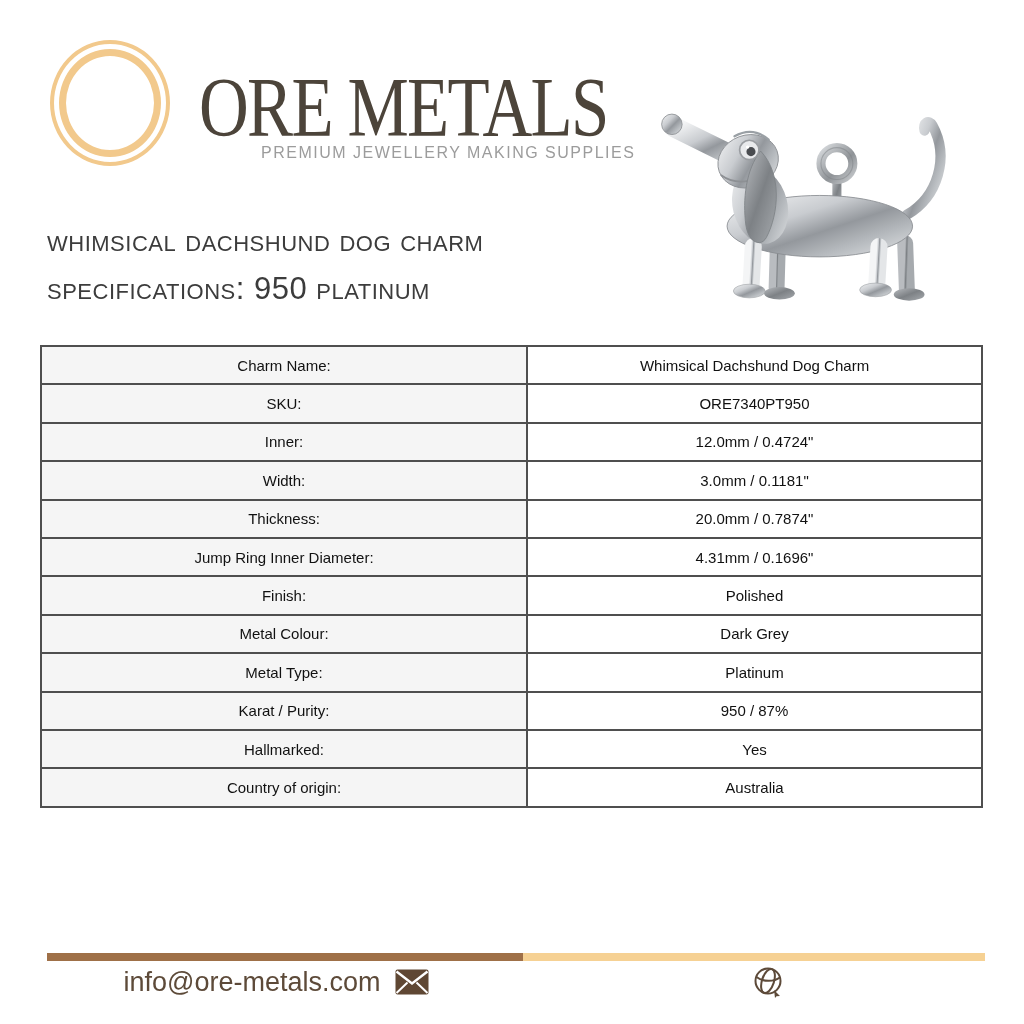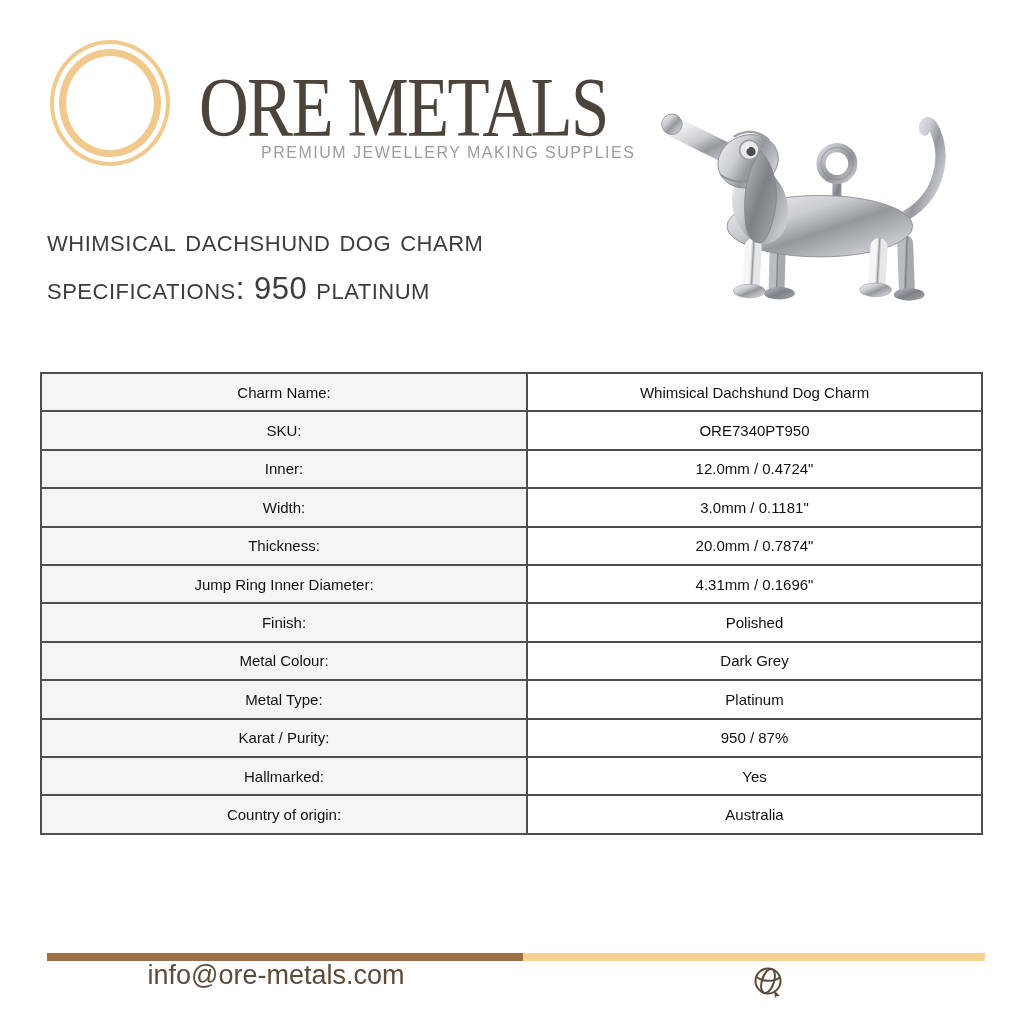--- a/index.html
+++ b/index.html
@@ -40,21 +40,21 @@
   .page-title{
     position:absolute;left:47px;top:217px;margin:0;
     font-weight:400;font-size:31px;line-height:48px;letter-spacing:0.5px;
     font-variant:small-caps;text-transform:lowercase;
     color:var(--title_text,#3c3c3c);
   }
   .page-title span{display:block;}
 
   
   .spec-table{
-    position:absolute;left:40px;top:372px;width:943px;
+    position:absolute;left:40px;top:345px;width:943px;
     border-collapse:collapse;table-layout:fixed;
   }
   .spec-table td{
     border:2px solid var(--table_border,#4f4f4f);
     height:36.4px;text-align:center;vertical-align:middle;
     font-size:15px;color:#111;padding:0 8px;
   }
   .spec-table td.label-cell{width:468px;background:var(--label_bg,#f5f5f5);}
   .spec-table td.value-cell{background:#ffffff;}
 
@@ -63,21 +63,21 @@
     position:absolute;left:47px;top:953px;width:476px;height:8px;
     background:var(--divider_brown,#9f7048);
   }
   .divider-right{
     position:absolute;left:523px;top:953px;width:462px;height:8px;
     background:var(--divider_gold,#f6d193);
   }
   .contact{
     position:absolute;top:962px;height:40px;display:flex;align-items:center;
     justify-content:center;gap:14px;color:var(--footer_text,#5d4a39);
-    font-size:27px;white-space:nowrap;flex-direction:column;
+    font-size:27px;white-space:nowrap;
   }
   .contact.email{left:20px;width:512px;}
   .contact.web{left:512px;width:512px;}
   .contact svg{display:block;}
 </style>
 </head>
 <body>
 
 <div class="page">
 

